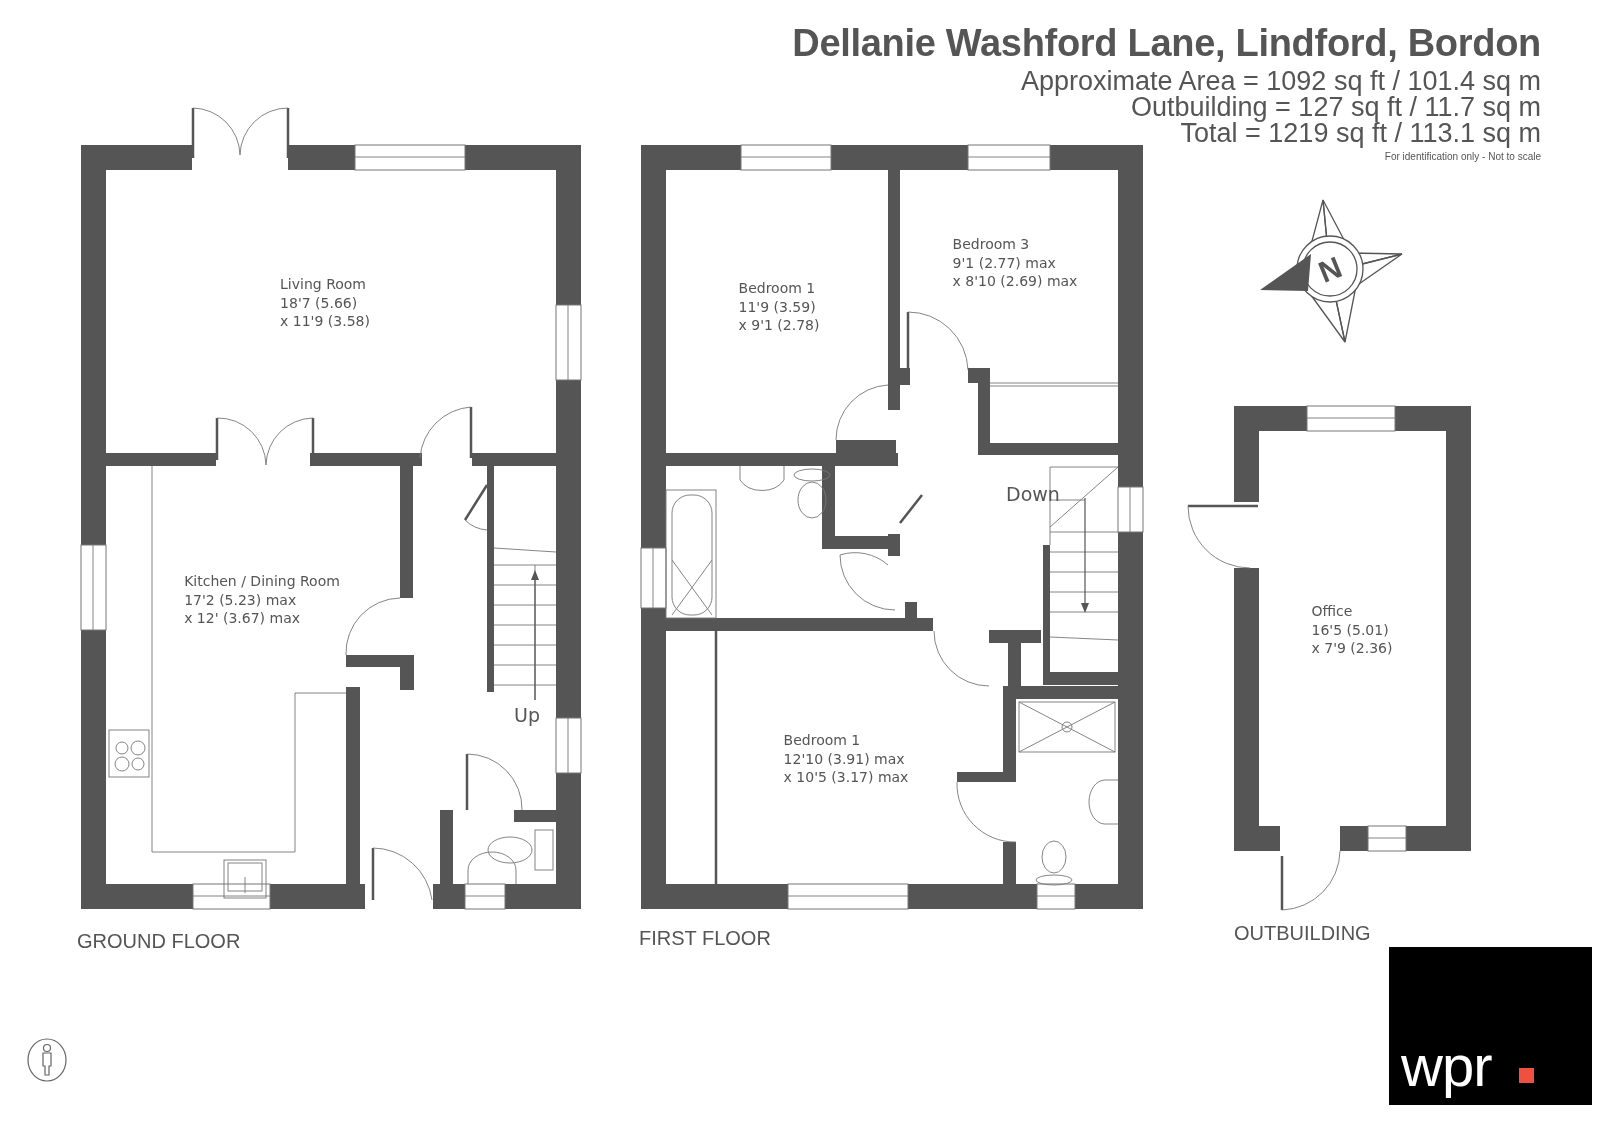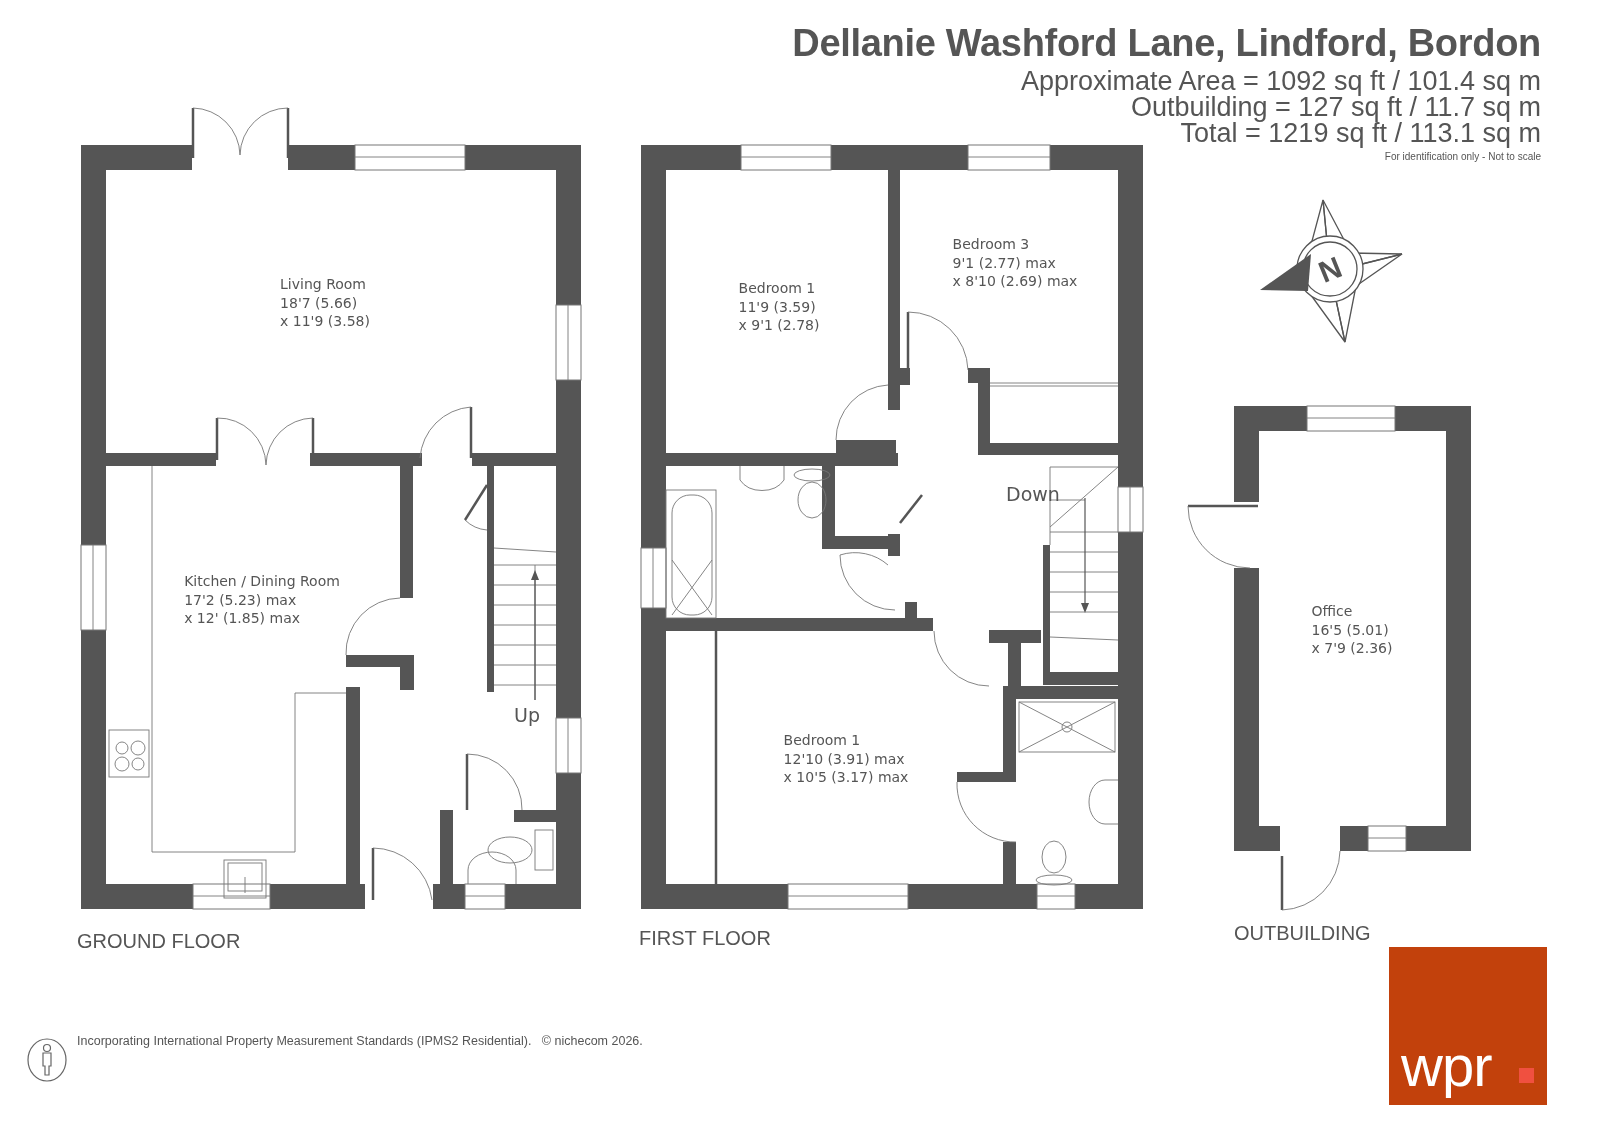--- a/index.html
+++ b/index.html
@@ -10,21 +10,21 @@
   .title { right: 58px; top: 22px; font-size: 38px; font-weight: bold; color: #555555;
            white-space: nowrap; letter-spacing: -0.3px; }
   .area-line { right: 58px; font-size: 27px; color: #555555; white-space: nowrap; text-align: right; }
   .disclaimer { right: 58px; top: 151px; font-size: 10px; color: #555555; white-space: nowrap; }
   .floor-label { font-size: 20px; font-weight: normal; color: #555555; white-space: nowrap; }
   .room { font-family: "DejaVu Sans", sans-serif; font-size: 14px; color: #555555;
           text-align: left; line-height: 18.5px; white-space: nowrap; transform: translateX(-50%); }
   .room span { display: block; }
   .stair-label { font-family: "DejaVu Sans", sans-serif; font-size: 19px; color: #555555; white-space: nowrap; }
   .footer { left: 77px; top: 1032px; font-size: 12.5px; line-height: 18px; color: #555555; white-space: nowrap; }
-  .logo { left: 1389px; top: 947px; width: 158px; height: 158px; background: #c2410c; }
+  .logo { left: 1389px; top: 947px; width: 158px; height: 158px; background: #000000; padding-left: 45px; }
   .logo-text { position: absolute; left: 12px; bottom: 6px; font-size: 58px; color: #ffffff;
                font-family: "Liberation Sans", sans-serif; letter-spacing: -1px; }
   .logo-dot { position: absolute; left: 130px; bottom: 22px; width: 15px; height: 15px; background: #f05040; }
 </style>
 </head>
 <body>
 
 <svg id="plan-svg" width="1599" height="1131" viewBox="0 0 1599 1131" xmlns="http://www.w3.org/2000/svg">
   <defs>
     <style>
@@ -276,21 +276,21 @@
 <div class="abs disclaimer">For identification only - Not to scale</div>
 
 <div class="abs room" style="left:325px; top:275px;">
   <span>Living Room</span>
   <span>18'7 (5.66)</span>
   <span>x 11'9 (3.58)</span>
 </div>
 <div class="abs room" style="left:262px; top:572px;">
   <span>Kitchen / Dining Room</span>
   <span>17'2 (5.23) max</span>
-  <span>x 12' (1.85) max</span>
+  <span>x 12' (3.67) max</span>
 </div>
 <div class="abs stair-label" style="left:514px; top:704px;">Up</div>
 
 <div class="abs room" style="left:779px; top:279px;">
   <span>Bedroom 1</span>
   <span>11'9 (3.59)</span>
   <span>x 9'1 (2.78)</span>
 </div>
 <div class="abs room" style="left:1015px; top:235px;">
   <span>Bedroom 3</span>
@@ -313,21 +313,18 @@
 <div class="abs floor-label" style="left:77px; top:930px;">GROUND FLOOR</div>
 <div class="abs floor-label" style="left:639px; top:927px;">FIRST FLOOR</div>
 <div class="abs floor-label" style="left:1234px; top:922px;">OUTBUILDING</div>
 
 <svg class="abs" style="left:25px; top:1036px;" width="44" height="48" viewBox="0 0 44 48">
   <ellipse cx="22" cy="24" rx="19" ry="21" fill="none" stroke="#666666" stroke-width="1.2"></ellipse>
   <circle cx="22" cy="12" r="3.5" fill="none" stroke="#666666" stroke-width="1.2"></circle>
   <path d="M18,17 L26,17 L26,30 L24,30 L24,39 L20,39 L20,30 L18,30 Z" fill="none" stroke="#666666" stroke-width="1.2"></path>
 </svg>
 <div class="abs footer">
-  <div>
-    <span>Incorporating International Property Measurement Standards (IPMS2 Residential).</span>&nbsp;&nbsp;&nbsp;<span>© nichecom 2026.</span>
-  </div>
 </div>
 
 <div class="abs logo">
   <span class="logo-text">wpr</span>
   <span class="logo-dot"></span>
 </div>
 
 </body></html>

